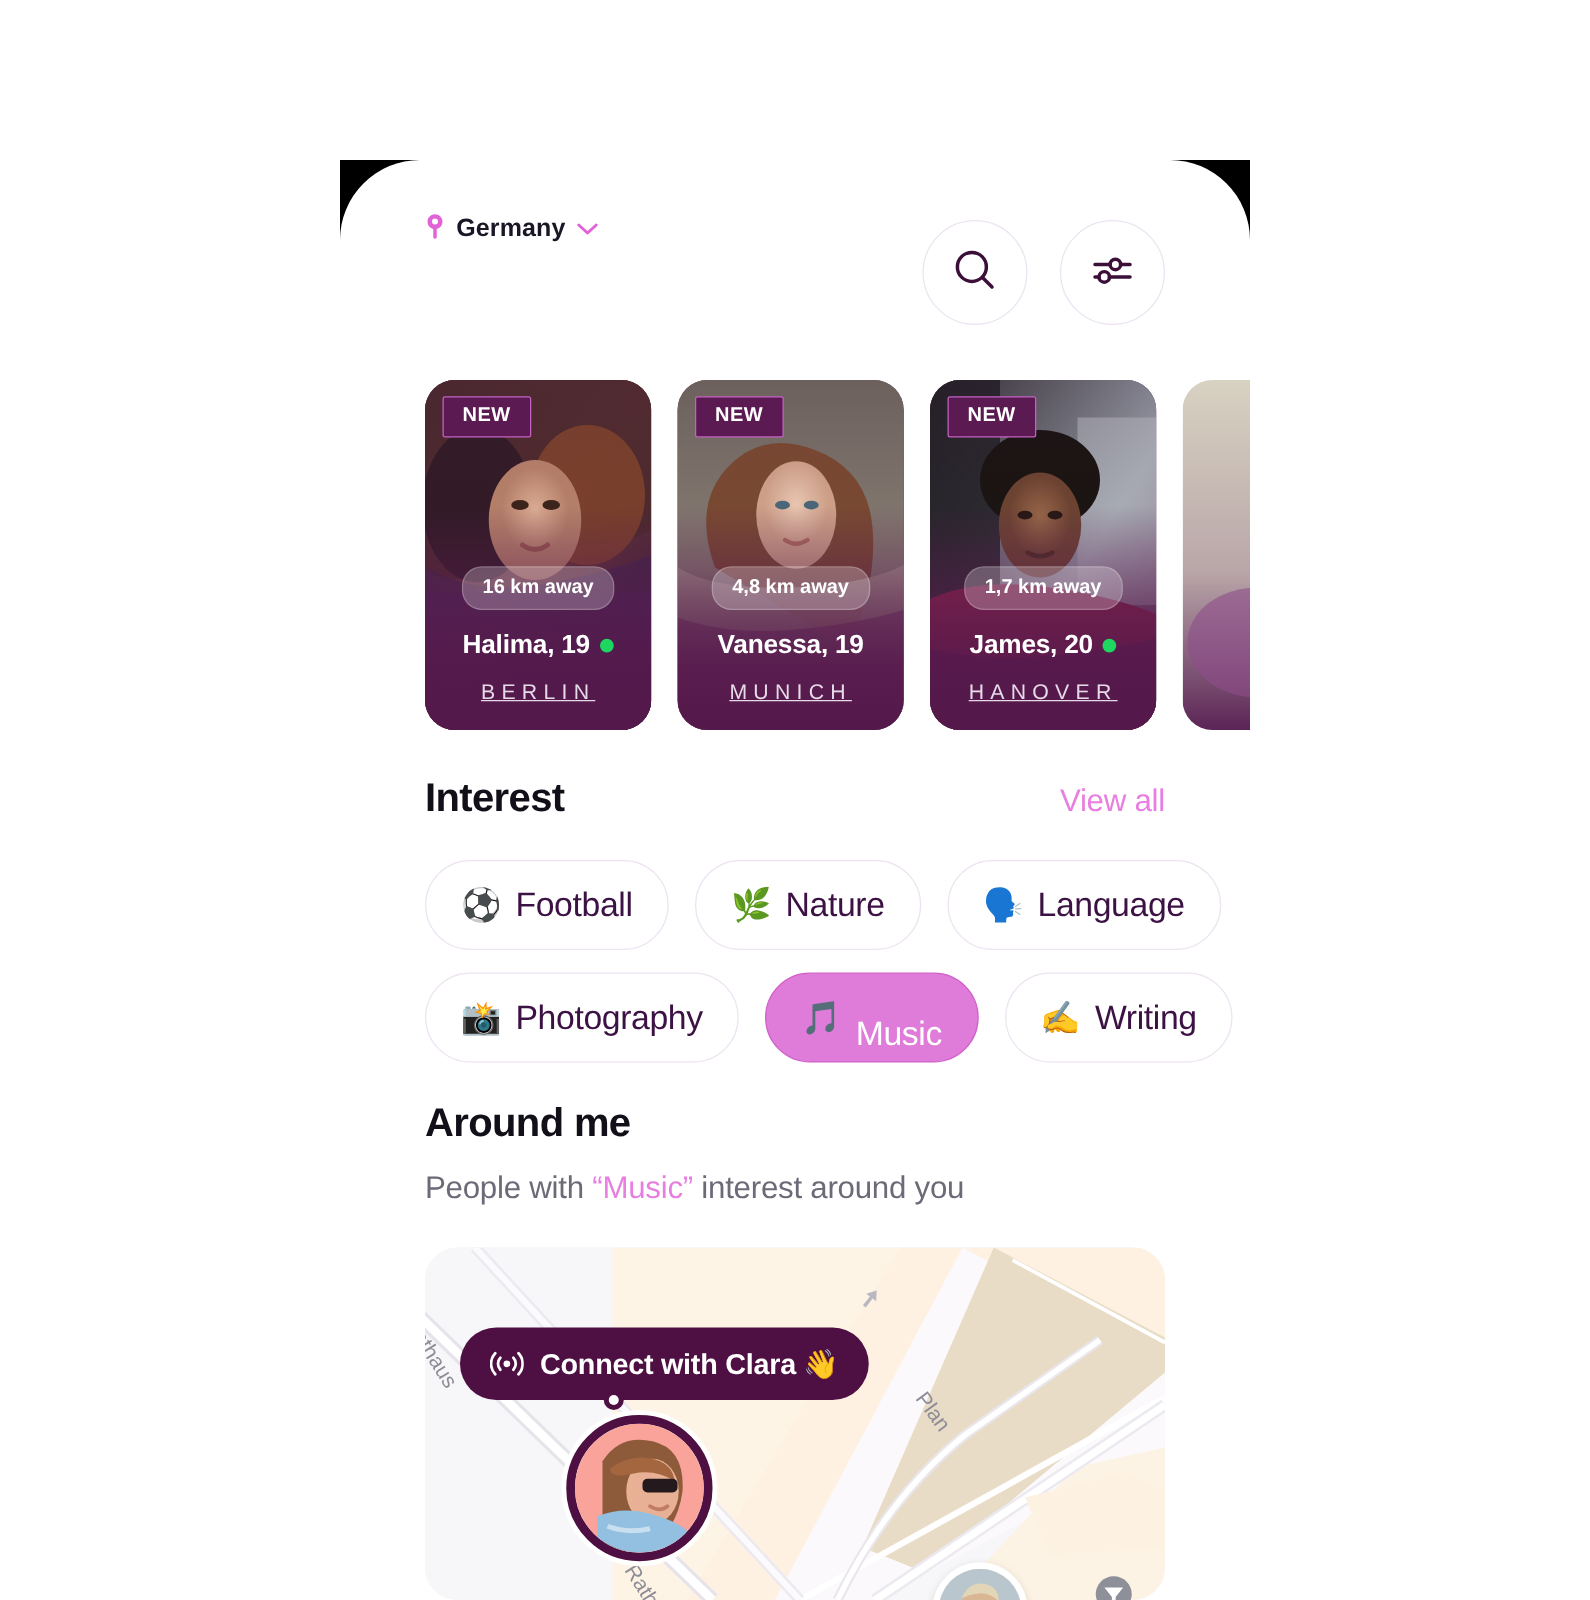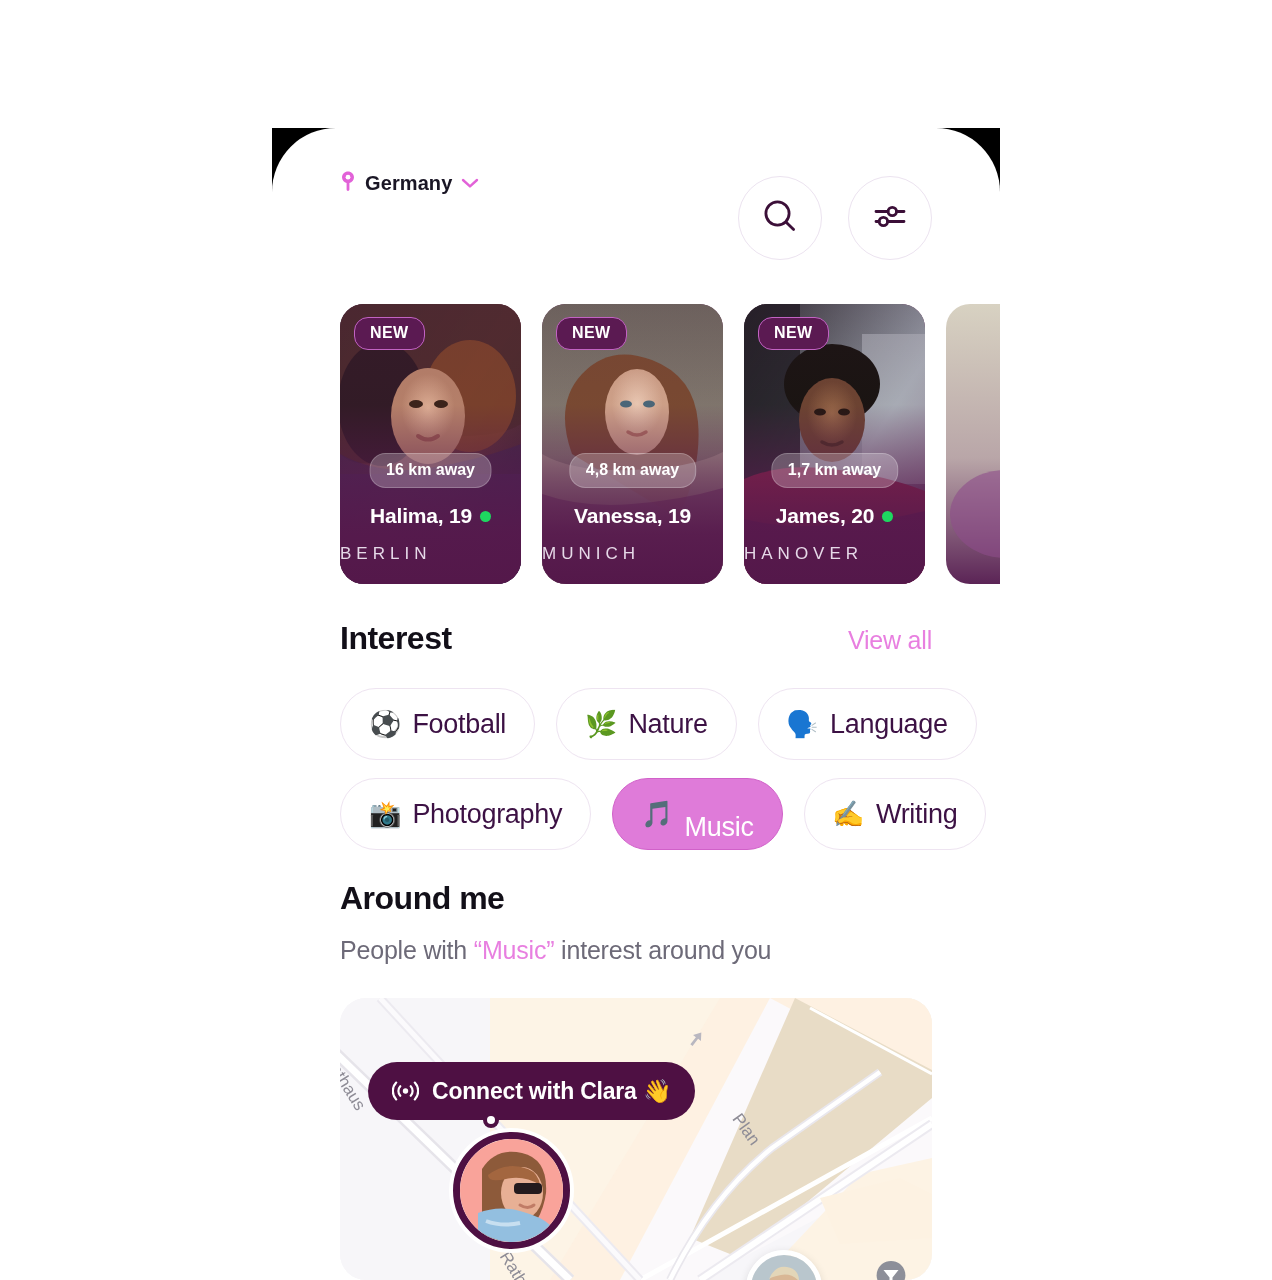--- a/index.html
+++ b/index.html
@@ -79,21 +79,21 @@
     position: absolute; inset: 0;
     background: linear-gradient(to bottom,
       rgba(90,28,80,0.12) 0%,
       rgba(90,28,80,0.05) 36%,
       rgba(88,26,78,0.58) 62%,
       rgba(86,25,76,0.93) 82%,
       rgba(84,24,74,1) 100%);
   }
   .new-badge {
     position: absolute; left: 14px; top: 13px;
-    padding: 7px 15px 8px; border-radius: 14px;
+    padding: 7px 15px 8px; border-radius: 2px;
     background: #5b1a52; border: 1.8px solid #c263c3;
     color: #ffffff; font-size: 16px; font-weight: 800;
     letter-spacing: 0.4px; line-height: 1;
   }
   .distance-pill {
     position: absolute; left: 50%; transform: translateX(-50%);
     bottom: 96px; padding: 8px 16px 9px; border-radius: 16px;
     background: rgba(255,255,255,0.24);
     border: 1px solid rgba(255,255,255,0.22);
     color: #ffffff; font-size: 16px; font-weight: 700;
@@ -106,22 +106,22 @@
   .card-name {
     color: #ffffff; font-size: 21px; font-weight: 800;
     letter-spacing: -0.2px; white-space: nowrap;
   }
   .online-dot {
     width: 11px; height: 11px; border-radius: 50%;
     background: #1ed760; flex: 0 0 auto;
   }
   .card-city {
     position: absolute; left: 0; right: 0; bottom: 20px;
-    text-align: left; color: #e6d9e8;
-    font-size: 17px; font-weight: 500; letter-spacing: 5px;
+    text-align: center; color: #e6d9e8;
+    font-size: 17px; font-weight: 500; letter-spacing: 5px; text-decoration: underline;
   }
   .card-partial {
     flex: 0 0 auto; width: 181px; height: 280px;
     border-radius: 24px; overflow: hidden; position: relative;
   }
 
   
   .section-head {
     position: absolute; left: 68px; width: 592px;
     display: flex; align-items: baseline; justify-content: space-between;

